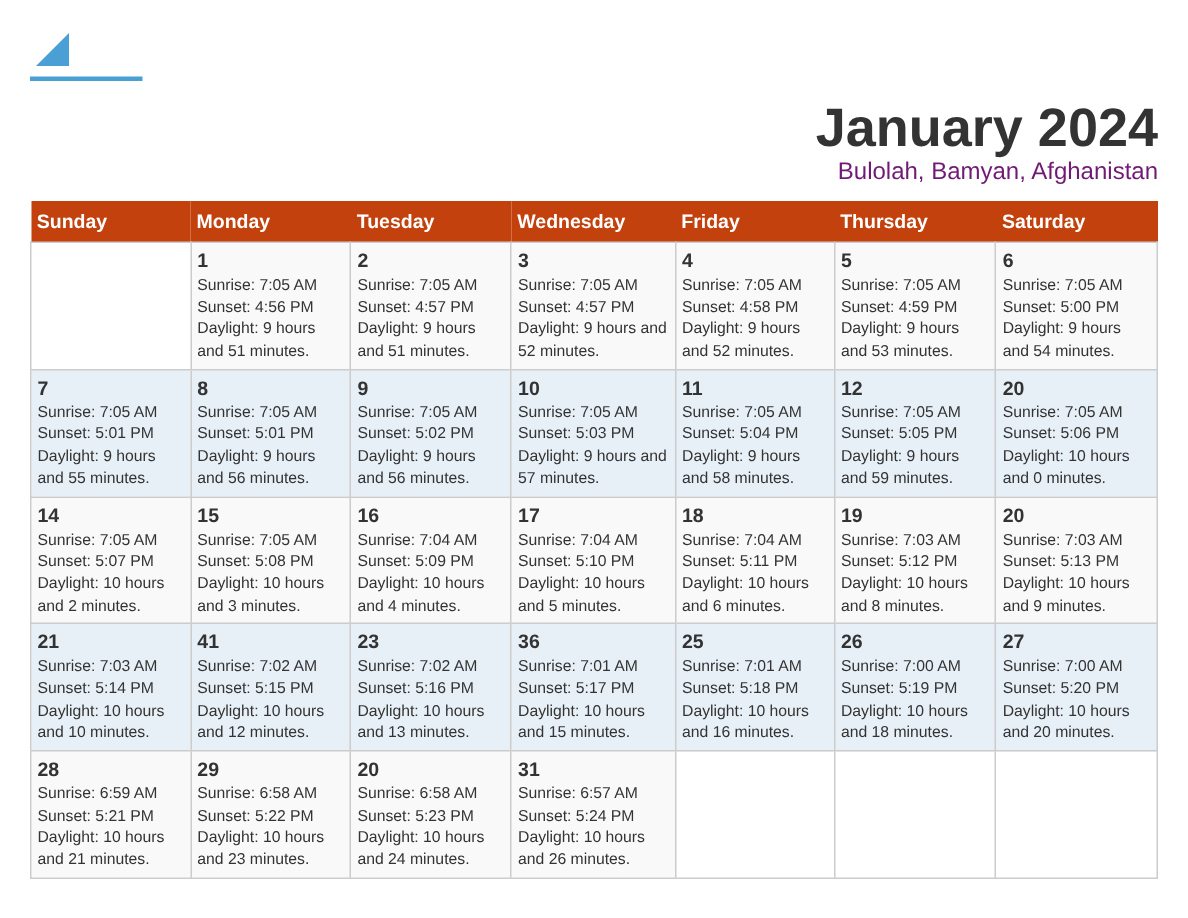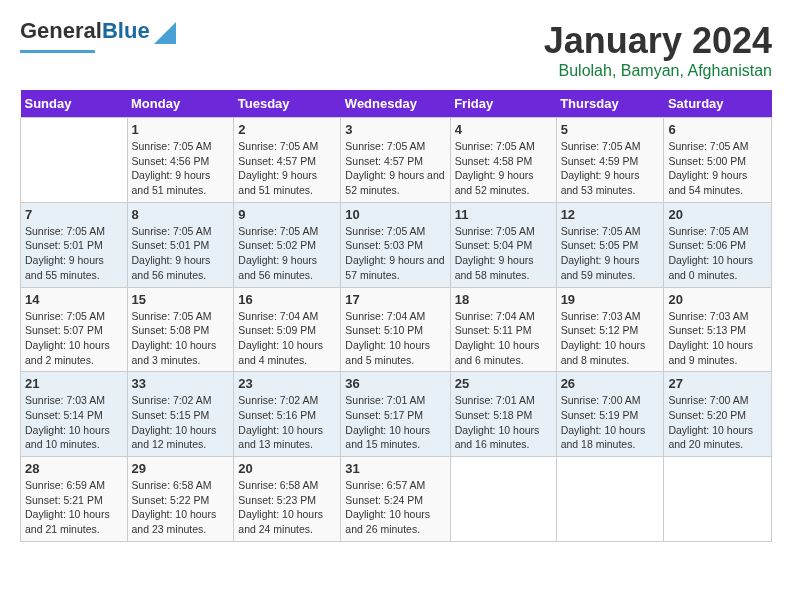--- a/index.html
+++ b/index.html
@@ -29,38 +29,39 @@
     }
     .logo-text span.blue { color: #1a6aa0; }
     .logo-line {
       width: 75px;
       height: 3px;
       background: #4a9fd4;
       margin-top: 2px;
     }
     .title-block {
       text-align: right;
+      margin-top: 44px;
     }
     .title-block h1 {
       font-size: 36px;
       font-weight: bold;
       color: #333;
     }
     .title-block h2 {
       font-size: 16px;
       font-weight: normal;
-      color: #15803d;
+      color: #701a75;
     }
     table {
       width: 100%;
       border-collapse: collapse;
       font-size: 11px;
     }
     thead tr th {
-      background: #6d28d9;
+      background: #c2410c;
       color: #fff;
       padding: 6px 4px;
       text-align: left;
       font-size: 13px;
       font-weight: bold;
     }
     tbody tr td {
       border: 1px solid #ccc;
       vertical-align: top;
       padding: 4px;
@@ -89,23 +90,20 @@
       background: #fff !important;
       border: 1px solid #ccc;
     }
   </style>
 </head>
 <body>
 
 <div class="header">
   <div class="logo">
     <div style="display:flex; align-items:flex-start;">
-      <span class="logo-text">
-        <span style="color:#333;">General</span><span class="blue">Blue</span>
-      </span>
       <div style="margin-left:4px; margin-top:2px;">
         <svg width="22" height="22" viewBox="0 0 22 22">
           <polygon points="0,22 22,0 22,22" fill="#4a9fd4"></polygon>
         </svg>
       </div>
     </div>
     <div class="logo-line"></div>
   </div>
   <div class="title-block">
     <h1>January 2024</h1>
@@ -212,21 +210,21 @@
         <span class="day-num">20</span>
         <span class="day-info">Sunrise: 7:03 AM<br>Sunset: 5:13 PM<br>Daylight: 10 hours and 9 minutes.</span>
       </td>
       </tr>
       <tr>
         <td>
         <span class="day-num">21</span>
         <span class="day-info">Sunrise: 7:03 AM<br>Sunset: 5:14 PM<br>Daylight: 10 hours and 10 minutes.</span>
       </td>
         <td>
-        <span class="day-num">33</span>
+        <span class="day-num">41</span>
         <span class="day-info">Sunrise: 7:02 AM<br>Sunset: 5:15 PM<br>Daylight: 10 hours and 12 minutes.</span>
       </td>
         <td>
         <span class="day-num">23</span>
         <span class="day-info">Sunrise: 7:02 AM<br>Sunset: 5:16 PM<br>Daylight: 10 hours and 13 minutes.</span>
       </td>
         <td>
         <span class="day-num">36</span>
         <span class="day-info">Sunrise: 7:01 AM<br>Sunset: 5:17 PM<br>Daylight: 10 hours and 15 minutes.</span>
       </td>

